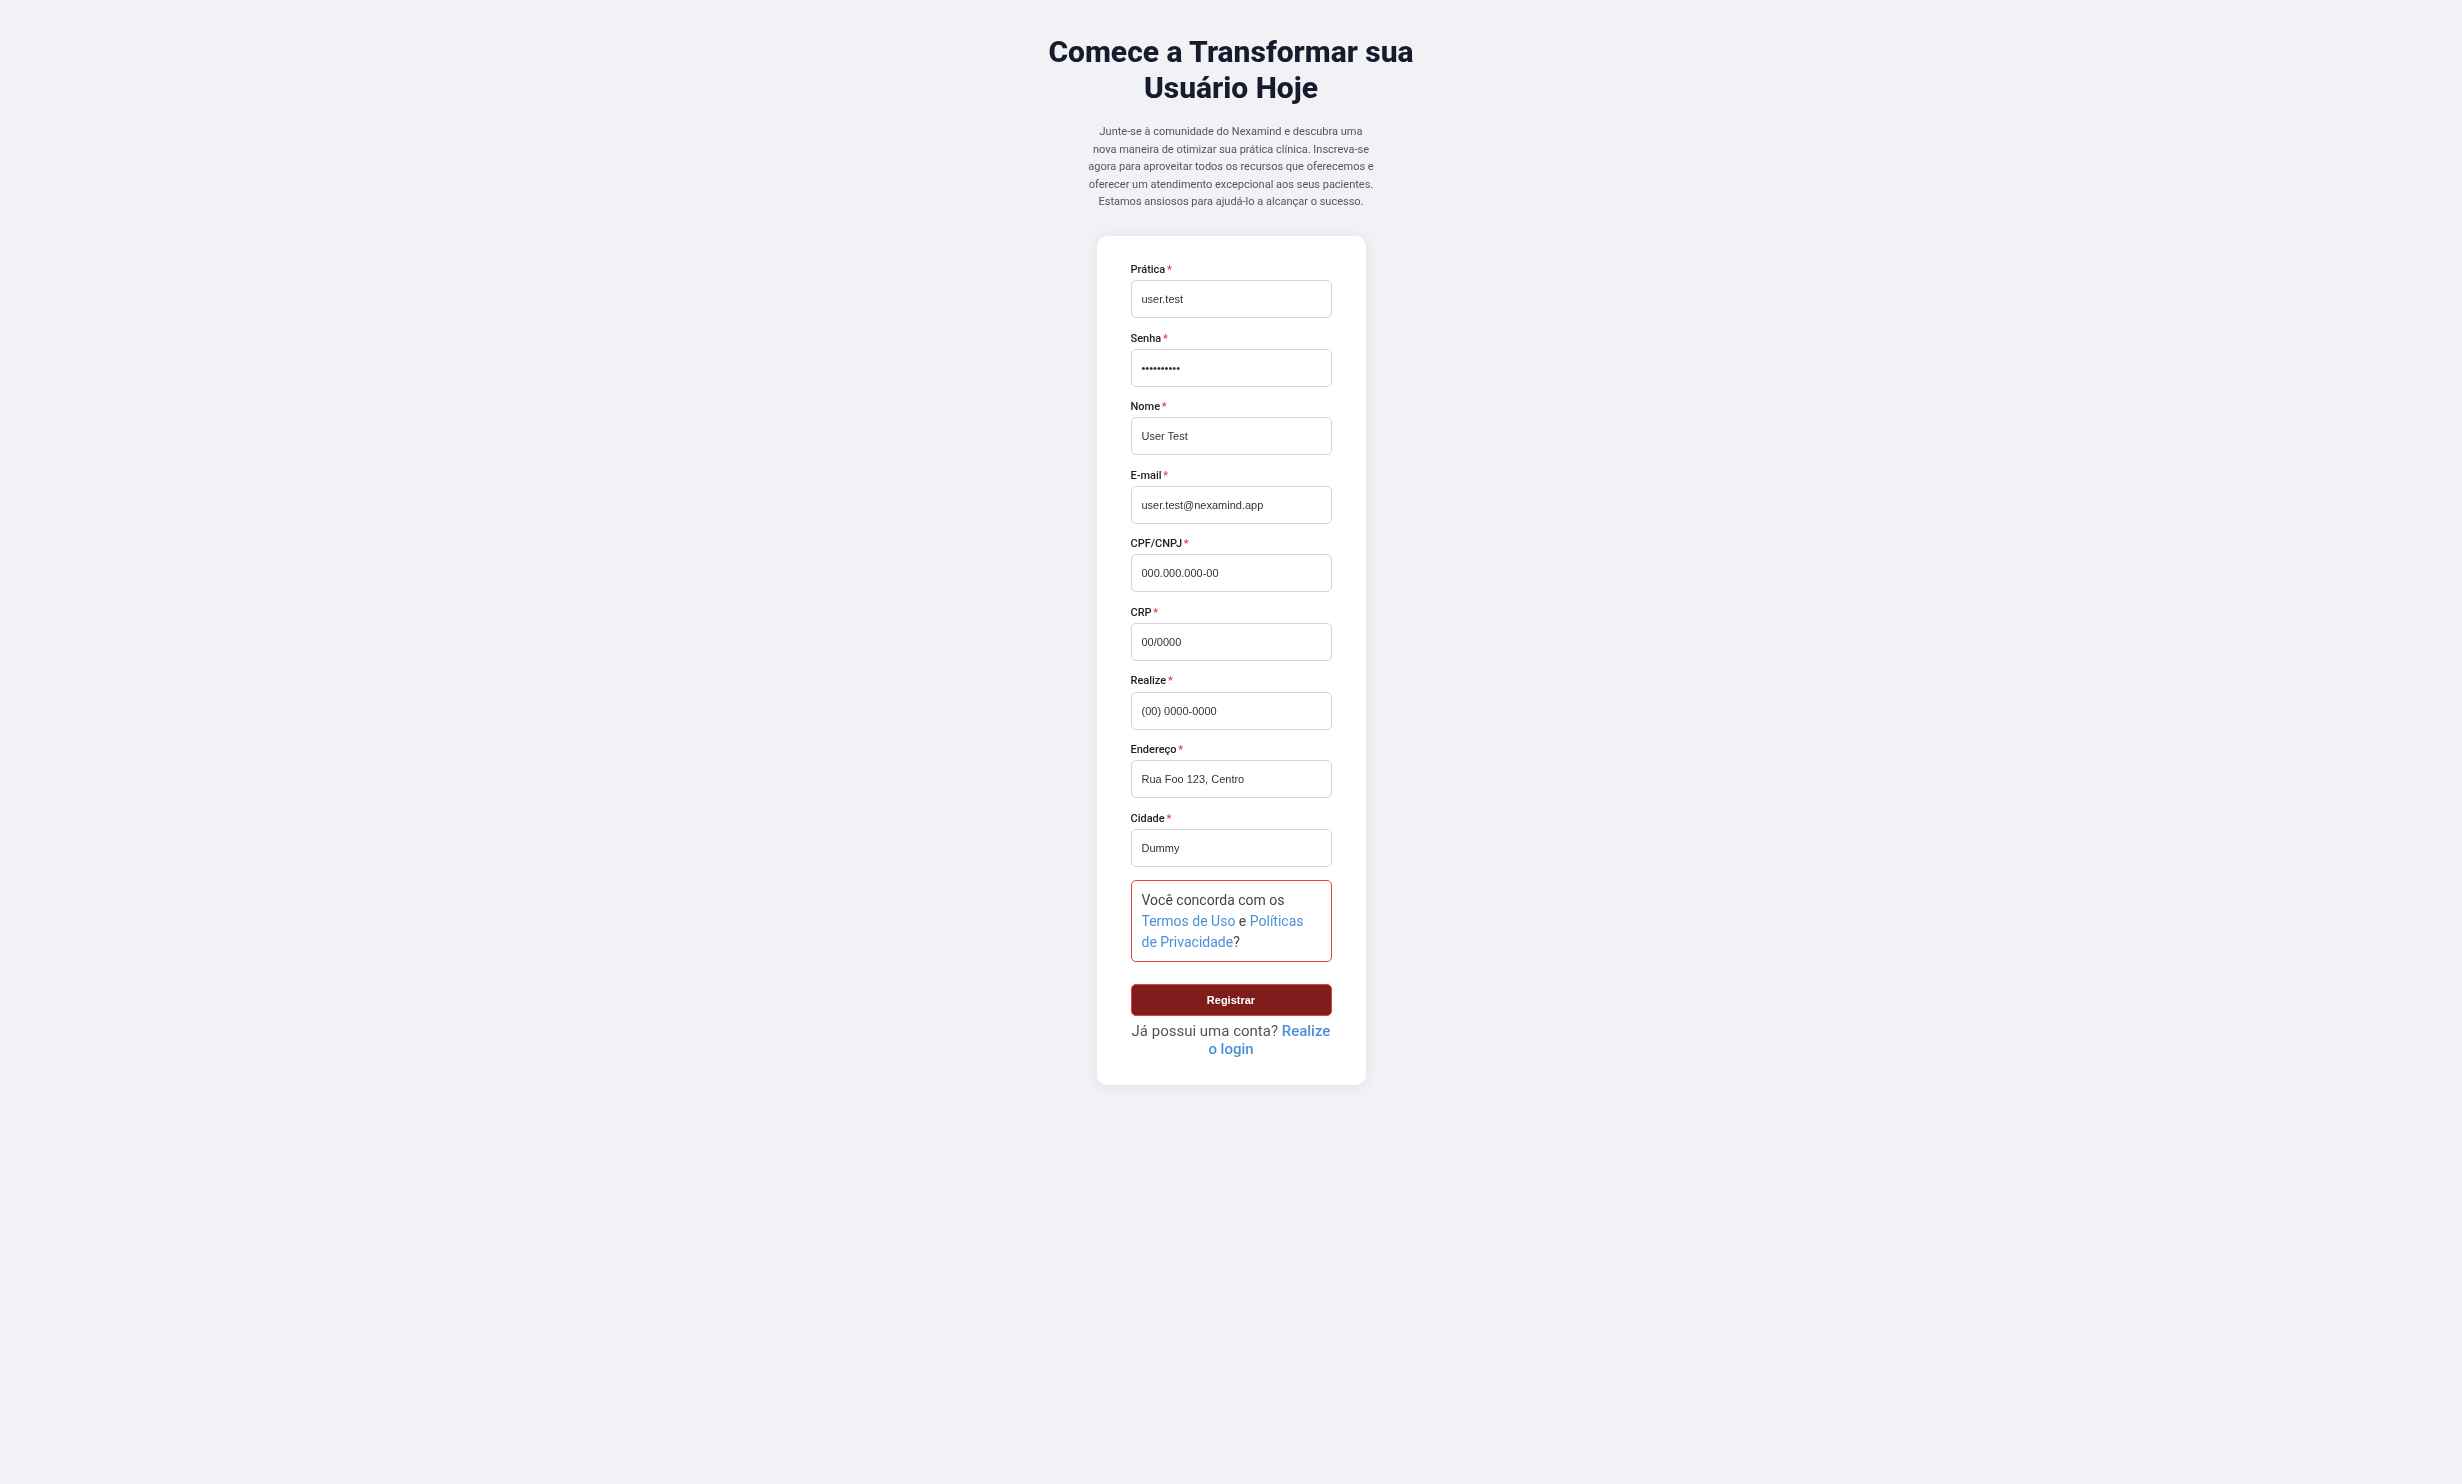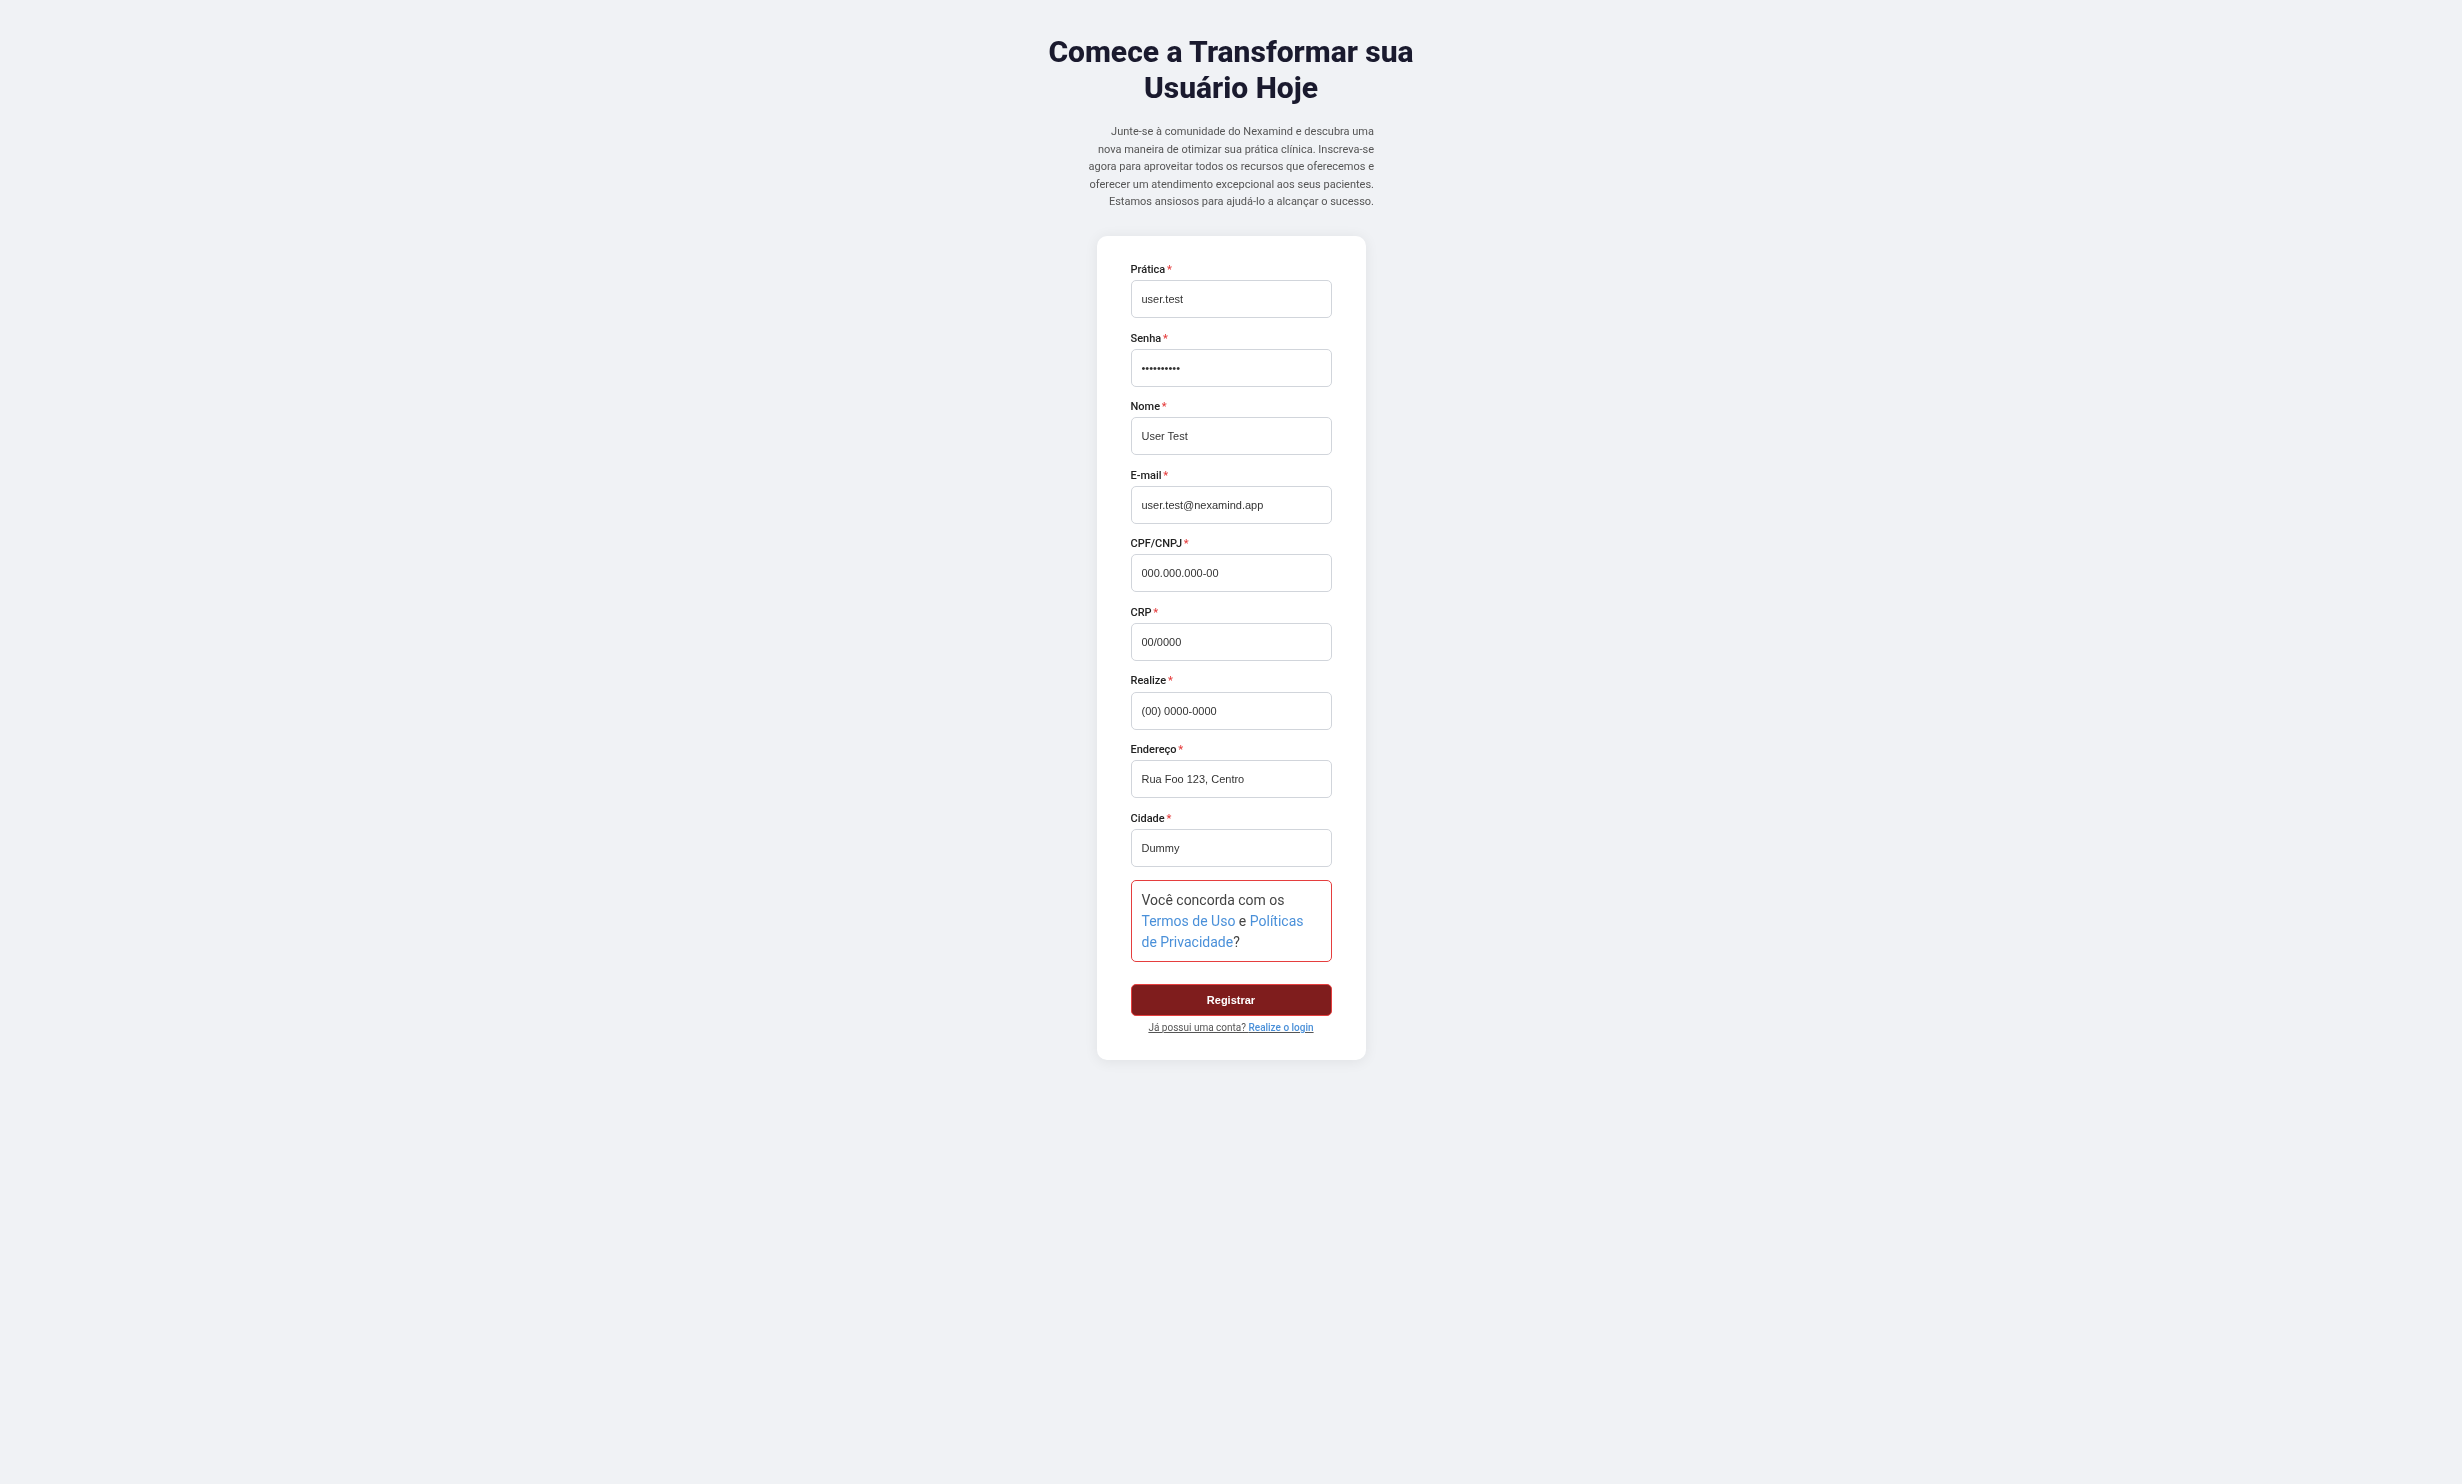--- a/index.html
+++ b/index.html
@@ -31,21 +31,21 @@
       font-weight: 800;
       color: #1a1a2e;
       text-align: center;
       line-height: 1.2;
       margin-bottom: 17px;
     }
 
     .page-subtitle {
       font-size: 11px;
       color: #555;
-      text-align: right;
+      text-align: center;
       line-height: 1.6;
       max-width: 286px;
       margin-bottom: 25px;
     }
 
     .form-card {
       background: #fff;
       border-radius: 10px;
       padding: 27px 34px;
       width: 100%;
@@ -106,23 +106,22 @@
       padding: 9.2px;
       font-size: 11px;
       font-weight: 600;
       cursor: pointer;
       transition: background 0.2s;
       margin-bottom: 6px;
     }
 
     .login-text {
       text-align: center;
-      font-size: 10px;
+      font-size: 15px;
       color: #555;
-      text-decoration: underline;
     }
 
     .login-link {
       color: #4a90d9;
       text-decoration: none;
       font-weight: 500;
     }
   </style>
 </head>
 <body>

